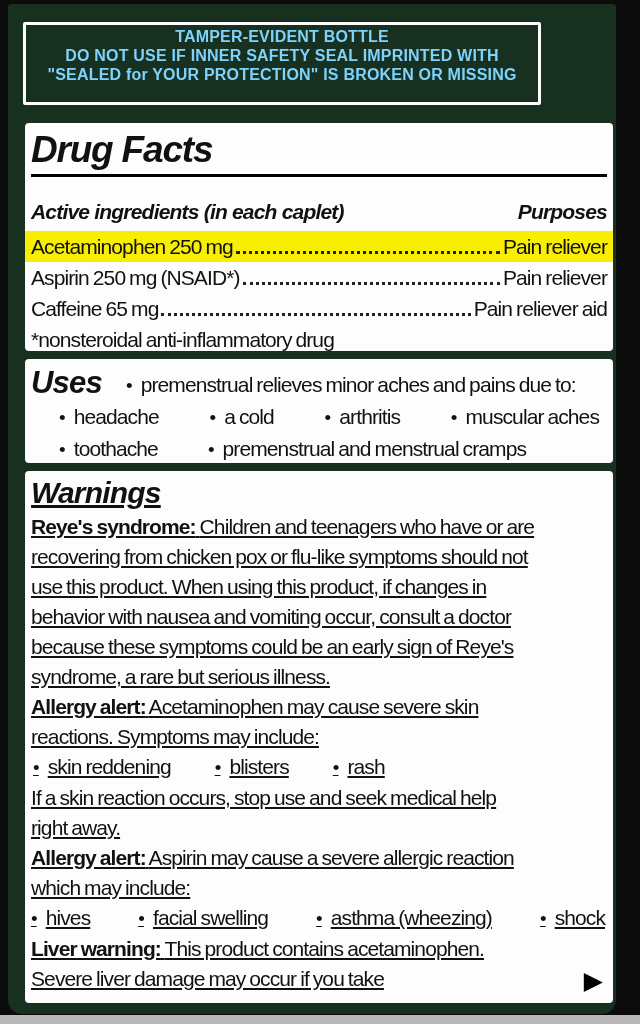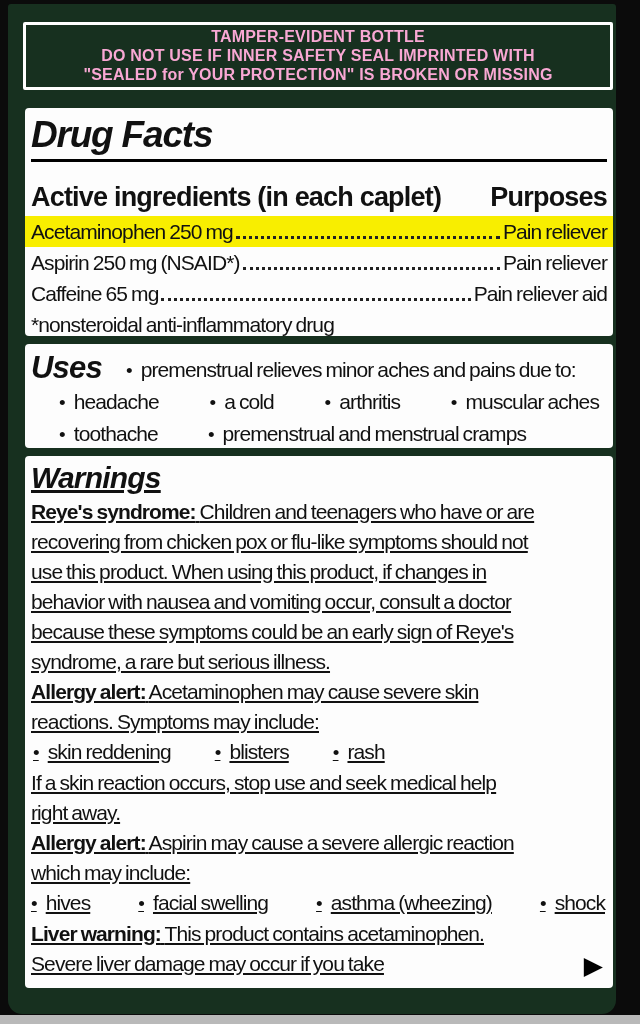--- a/index.html
+++ b/index.html
@@ -14,40 +14,40 @@
     position:absolute; left:8px; top:4px; width:608px; height:1010px;
     background:#17301f;
     border-radius:3px 3px 14px 14px;
   }
   .bottom-strip {
     position:absolute; left:0; bottom:0; width:640px; height:9px;
     background:#b9b9b9;
   }
   
   .banner {
-    margin:18px 0 0 15px; width:590px;
+    margin:18px 0 0 15px; width:518px;
     border:3px solid #fff; border-radius:2px;
-    padding:2px 2px 3px;
-    text-align:center; color:#f9a8d4; font-weight:bold;
+    padding:2px 2px 18px;
+    text-align:center; color:#7dd3fc; font-weight:bold;
     font-size:16px; line-height:19px; letter-spacing:0.2px;
   }
   
   .panel {
     margin-left:17px; width:588px; background:#fdfdfd;
     border-radius:4px; padding:4px 6px 6px; overflow:hidden;
   }
   .df { margin-top:18px; height:228px; }
   .uses { margin-top:8px; height:104px; padding-top:5px; }
   .warn { margin-top:8px; height:532px; position:relative; padding-top:3px;text-decoration:underline; }
 
   .df-title { font-size:37px; font-weight:bold; font-style:italic; letter-spacing:-1.2px; line-height:46px; }
   .rule { border-top:3px solid #000; margin:1px 0 2px; }
   .ai-row {
     display:flex; justify-content:space-between; align-items:baseline;
-    font-weight:bold; font-size:27px;
+    font-weight:bold; font-style:italic; font-size:21px;
     letter-spacing:-0.8px; line-height:38px;margin-top:16px;
   }
   .body-txt { font-size:21px; letter-spacing:-0.9px; word-spacing:-1px; line-height:31px; }
   .ing-row { display:flex; align-items:baseline; }
   .ing-row.hl { background:#f8ee00; margin:0 -10px; padding:0 10px; }
   .leader { flex:1; border-bottom:3px dotted #222; margin:0 3px 6px; min-width:18px; }
 
   .uses-title { font-size:31px; font-weight:bold; font-style:italic; letter-spacing:-0.8px; margin-right:24px; }
   .uses-row1 { display:flex; align-items:flex-end; line-height:37px; }
   .urow { display:flex; align-items:baseline; line-height:31px; }

